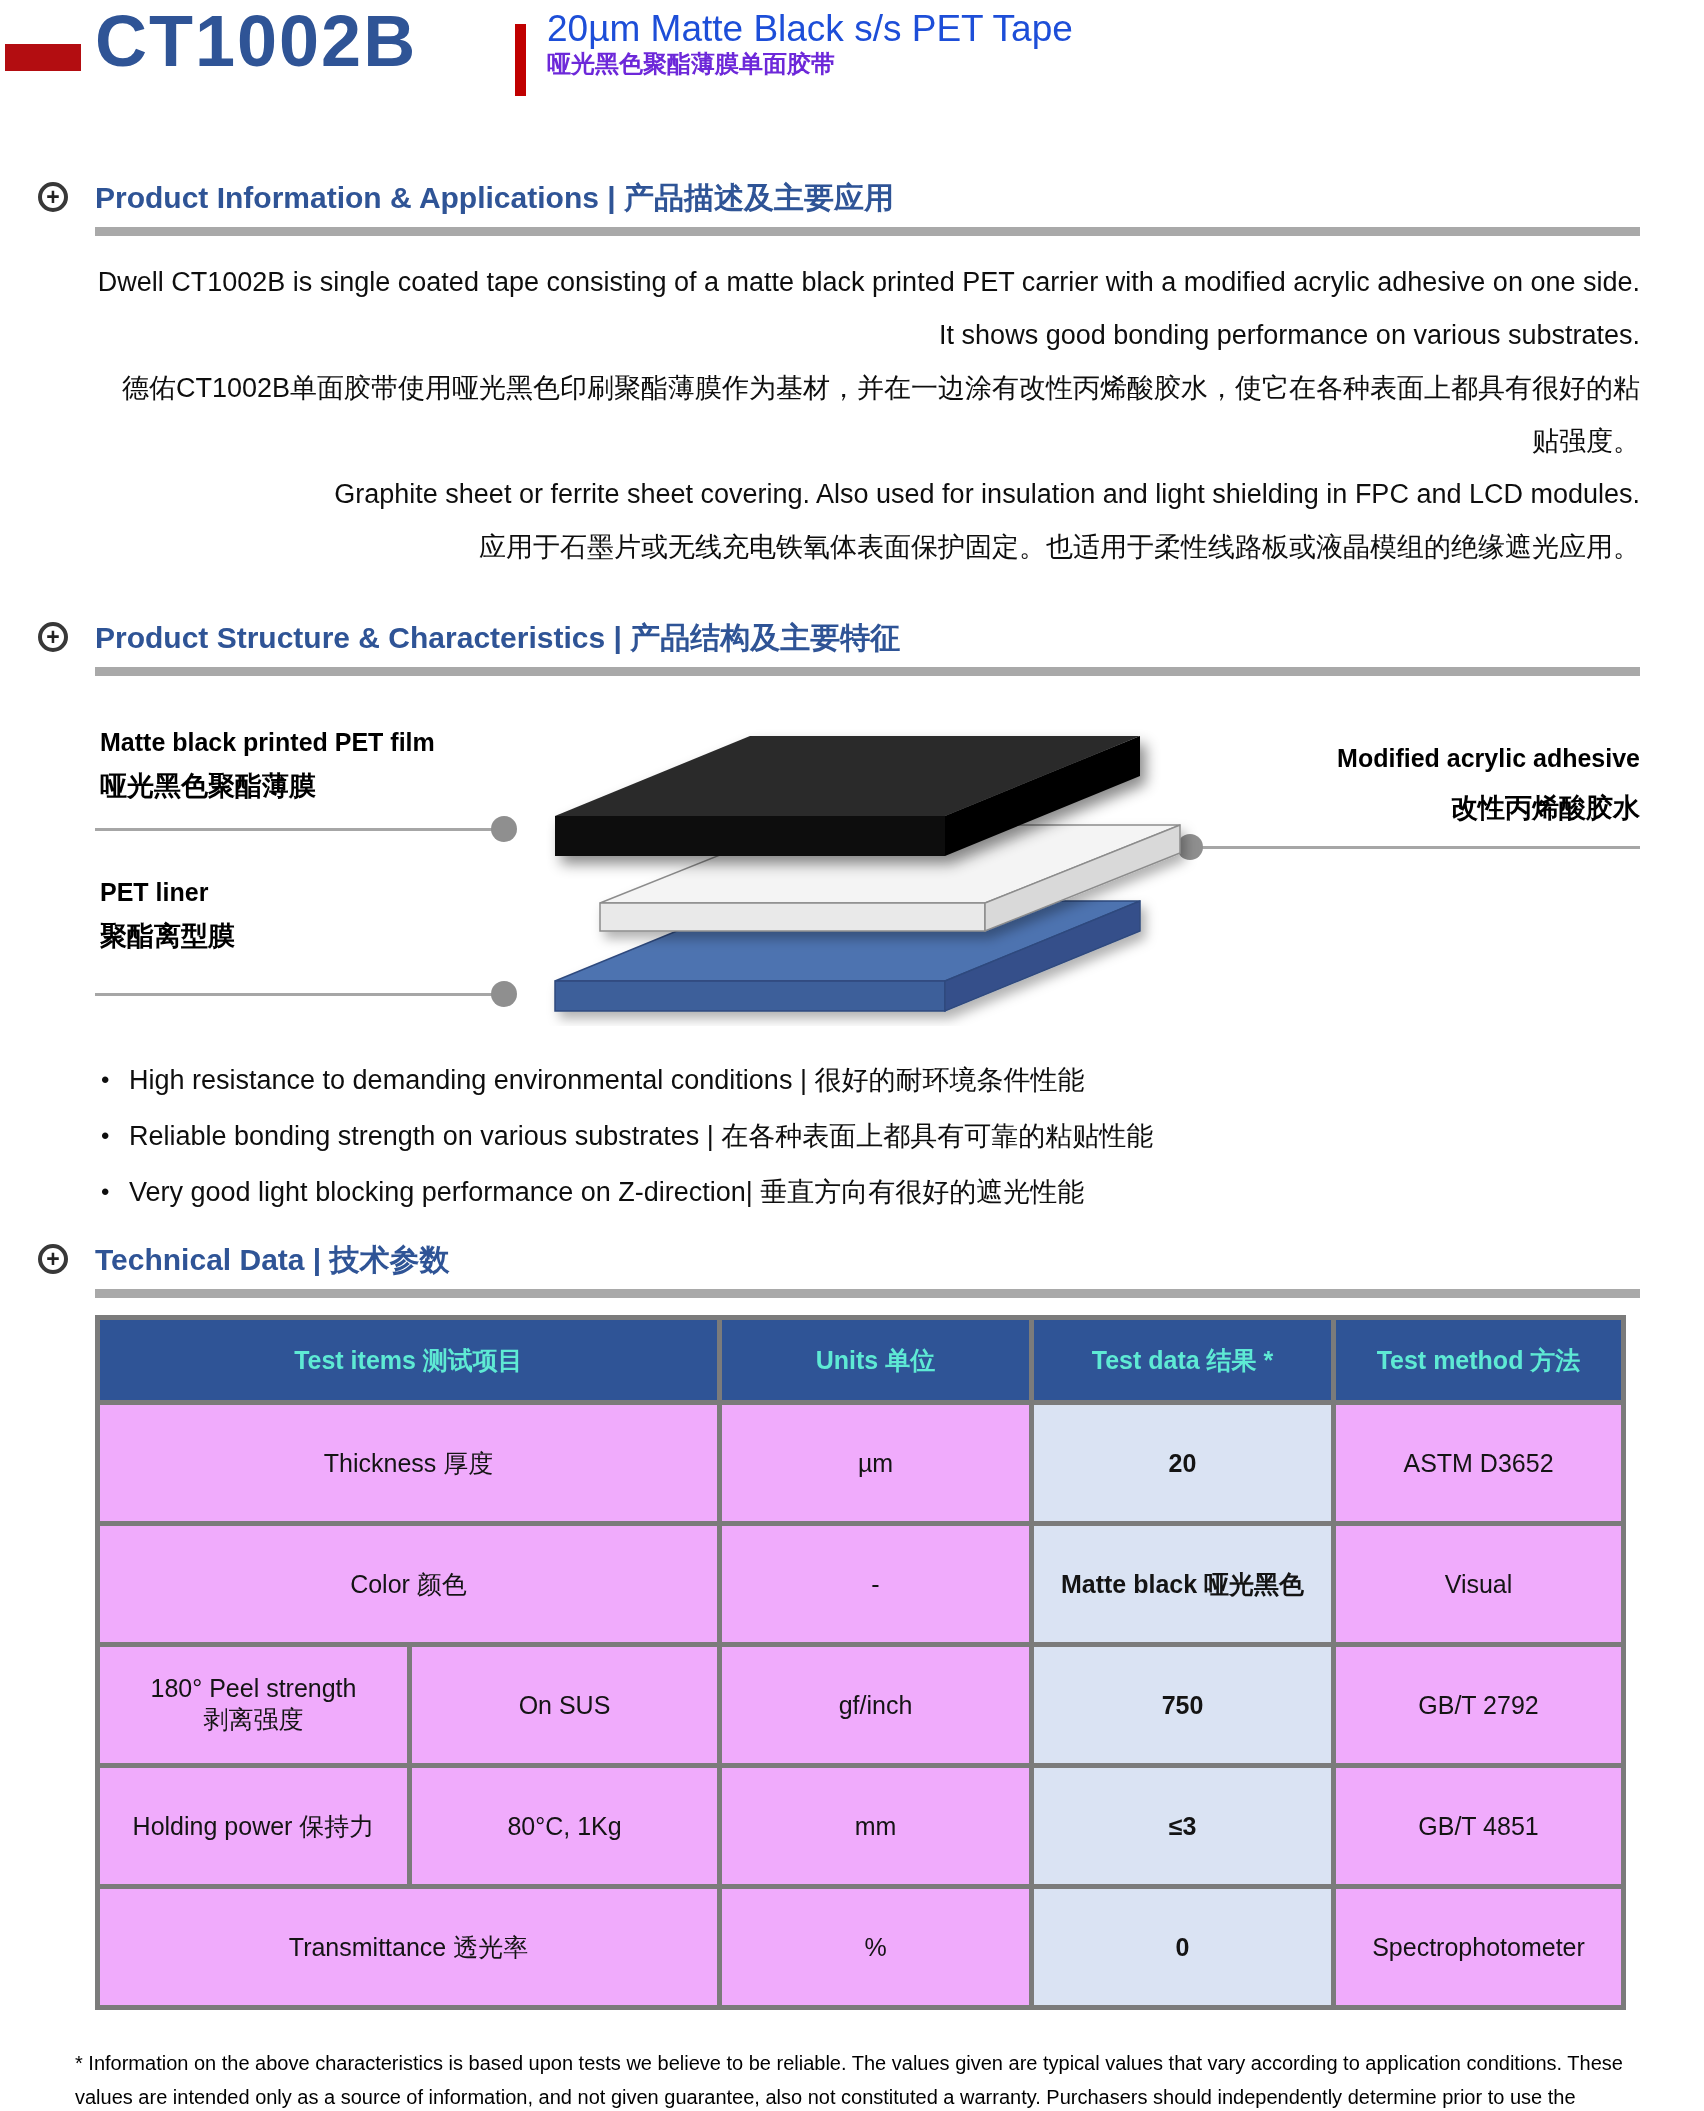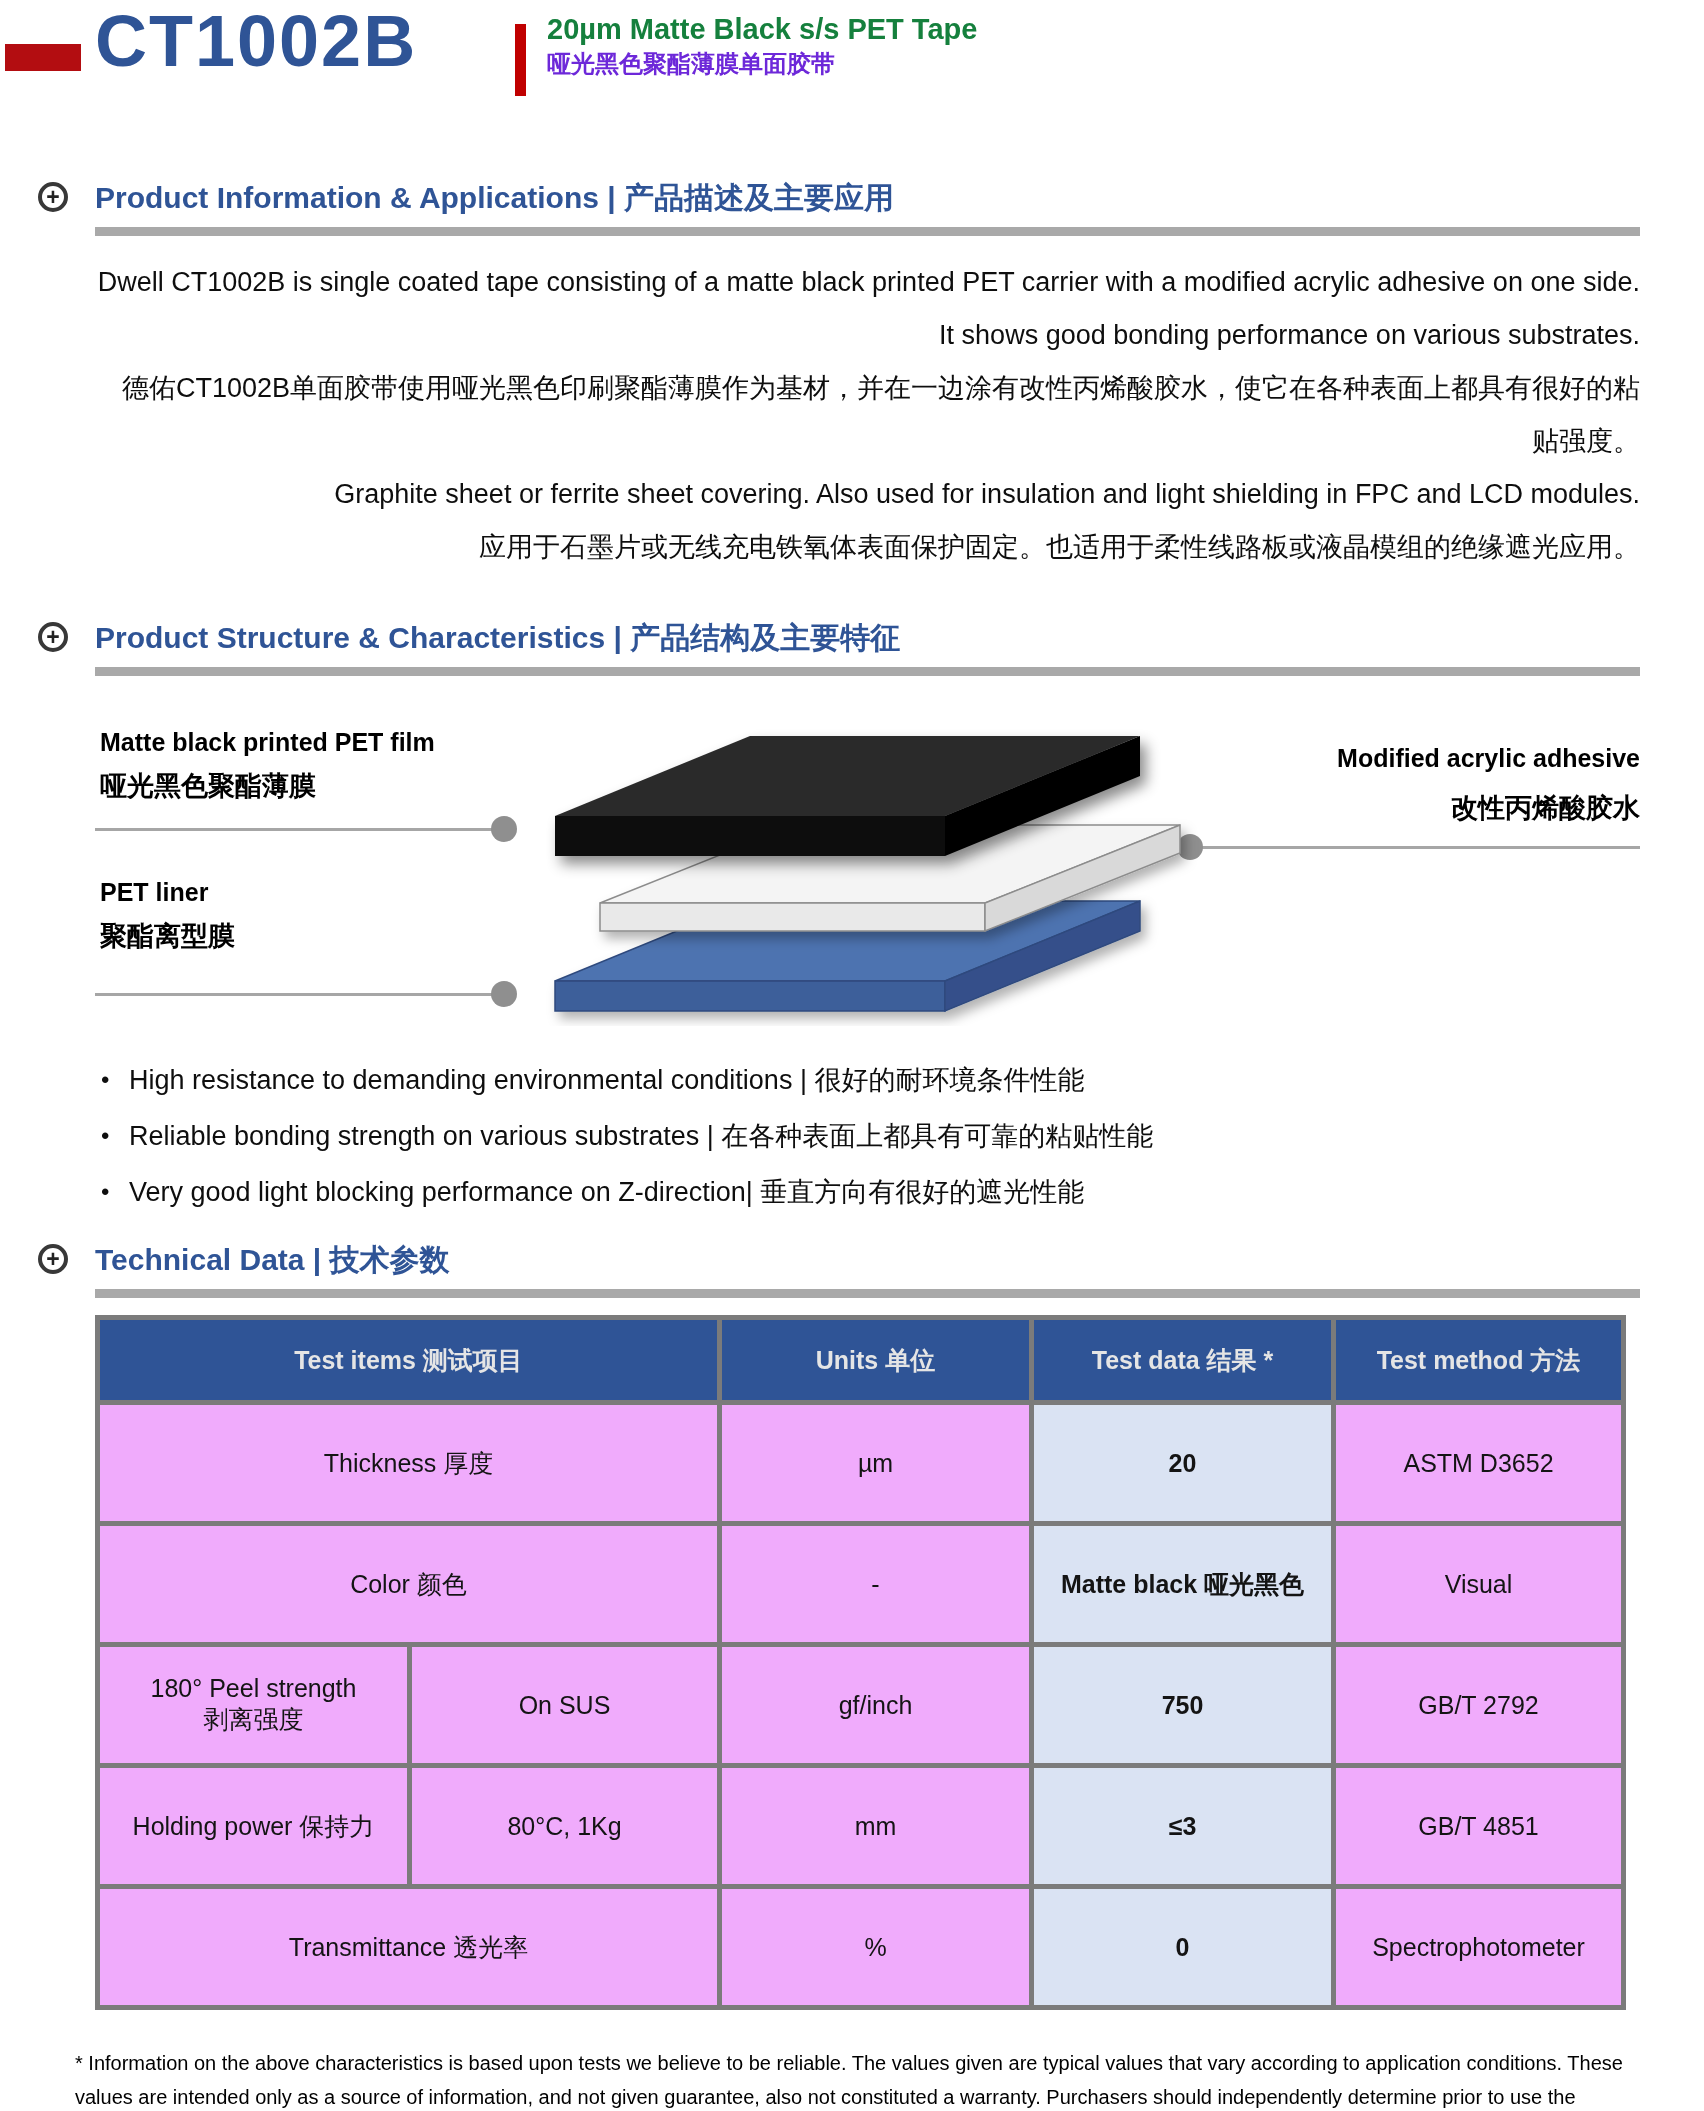--- a/index.html
+++ b/index.html
@@ -13,21 +13,21 @@
 
   
   .doc-header { position:relative; height:112px; }
   .red-dash { position:absolute; left:-90px; top:44px; width:76px; height:27px; background:#b30d11; }
   .product-code {
     position:absolute; left:0; top:2px; font-size:72px; font-weight:bold;
     color:#2f5496; line-height:1.1; letter-spacing:2px; white-space:nowrap;
   }
   .red-vbar { position:absolute; left:420px; top:24px; width:11px; height:72px; background:#c00000; }
   .subtitle-block { position:absolute; left:452px; top:12px; }
-  .subtitle-en { font-size:29px; font-weight:bold; color:#15803d; line-height:34px; white-space:nowrap; }
+  .subtitle-en { font-size:37px; font-weight:normal; color:#1d4ed8; line-height:34px; white-space:nowrap; }
   .subtitle-zh { font-size:24px; font-weight:bold; color:#6d28d9; line-height:36px; white-space:nowrap; }
 
   
   .sec-head { position:relative; font-size:30px; font-weight:bold; color:#2f5496; line-height:40px; }
   .sec-icon {
     position:absolute; left:-57px; top:4px; width:30px; height:30px;
     border:4px solid #383838; border-radius:50%;
     display:flex; align-items:center; justify-content:center;
     font-size:23px; line-height:1; color:#222; font-weight:bold; background:#fff;
   }
@@ -64,21 +64,21 @@
   .bullets { margin-top:16px; }
   .bullet-row { display:flex; font-size:27px; line-height:56px; color:#0e0e0e; }
   .bullet-mark { width:34px; padding-left:6px; font-size:24px; }
 
   
   .tech-table {
     margin-top:17px; width:1526px; border-collapse:collapse; table-layout:fixed;
     font-size:25px; color:#141414; text-align:center;
   }
   .tech-table th, .tech-table td { border:5px solid #7b7b7b; padding:4px 8px; }
-  .tech-table th { height:85px; background:#2f5496; color:#e5e5e5; font-weight:bold; }
+  .tech-table th { height:85px; background:#2f5496; color:#5eead4; font-weight:bold; }
   .tech-table td { height:121px; background:#f0abfc; }
   .tech-table td.hl { background:#dae3f3; font-weight:bold; }
   .pre-line { white-space:pre-line; }
 
   
   .footnote {
     margin:36px 0 0 -20px; width:1570px;
     font-size:20px; line-height:34px; color:#000; font-weight:500;
   }
 </style>

